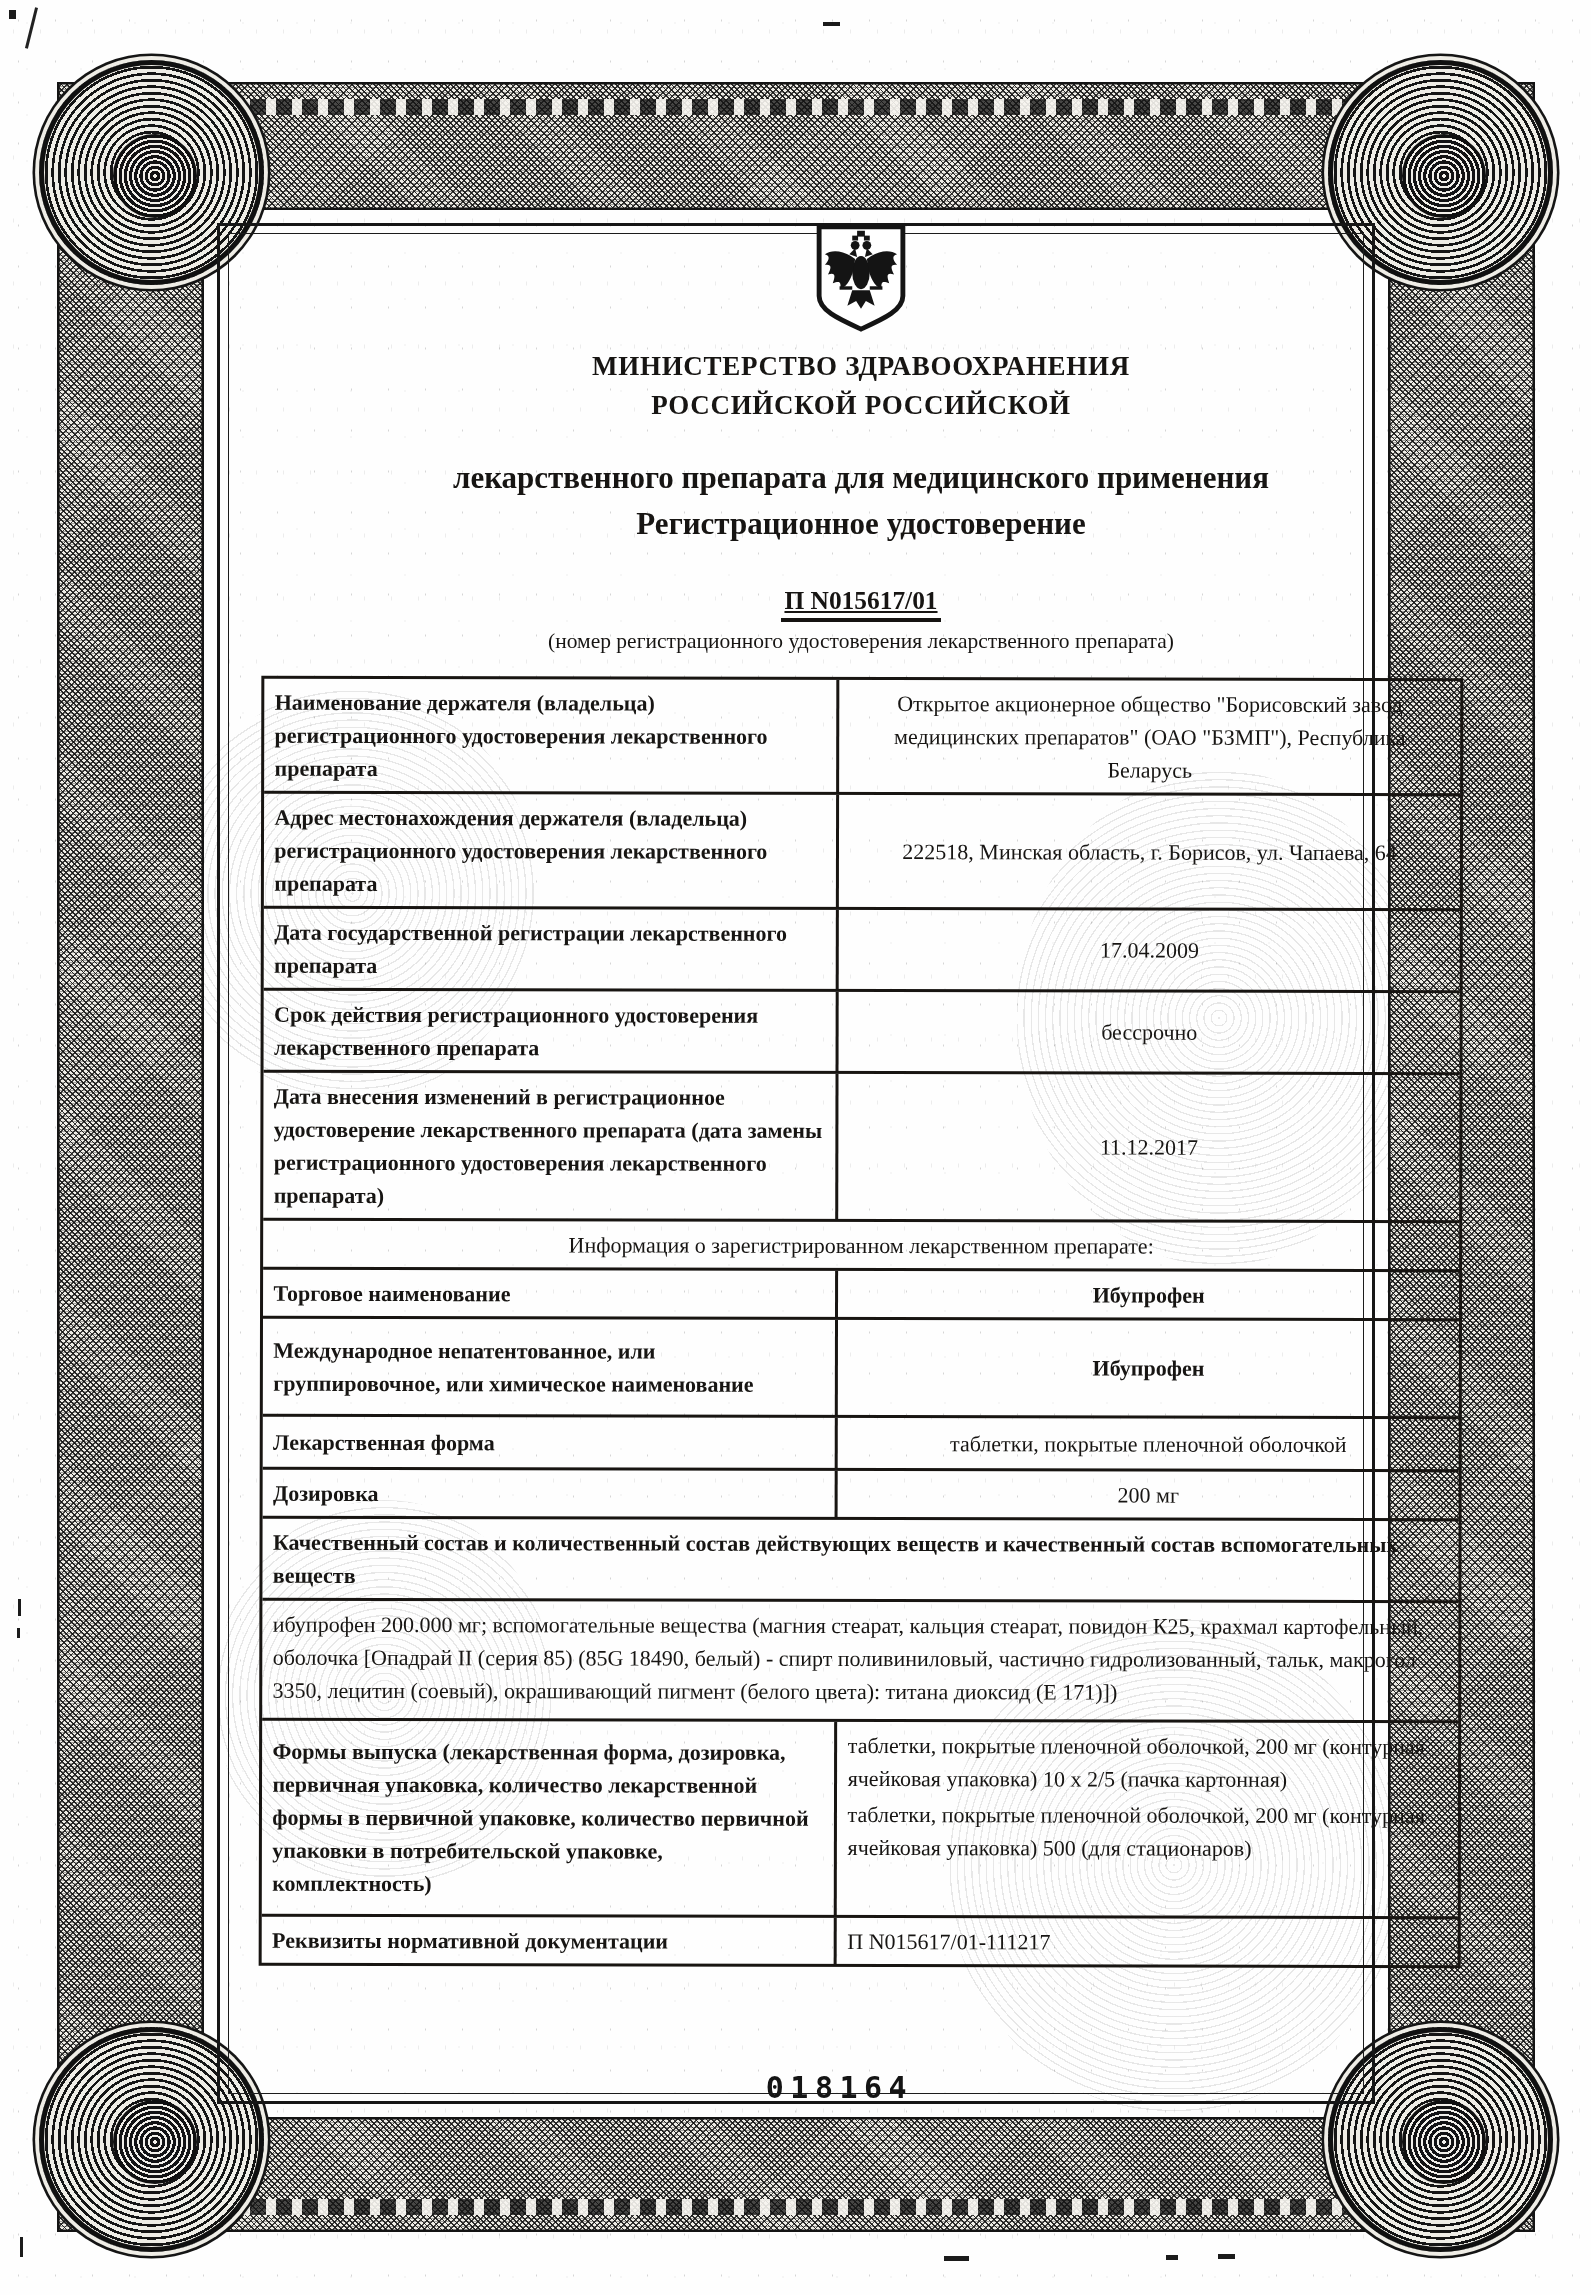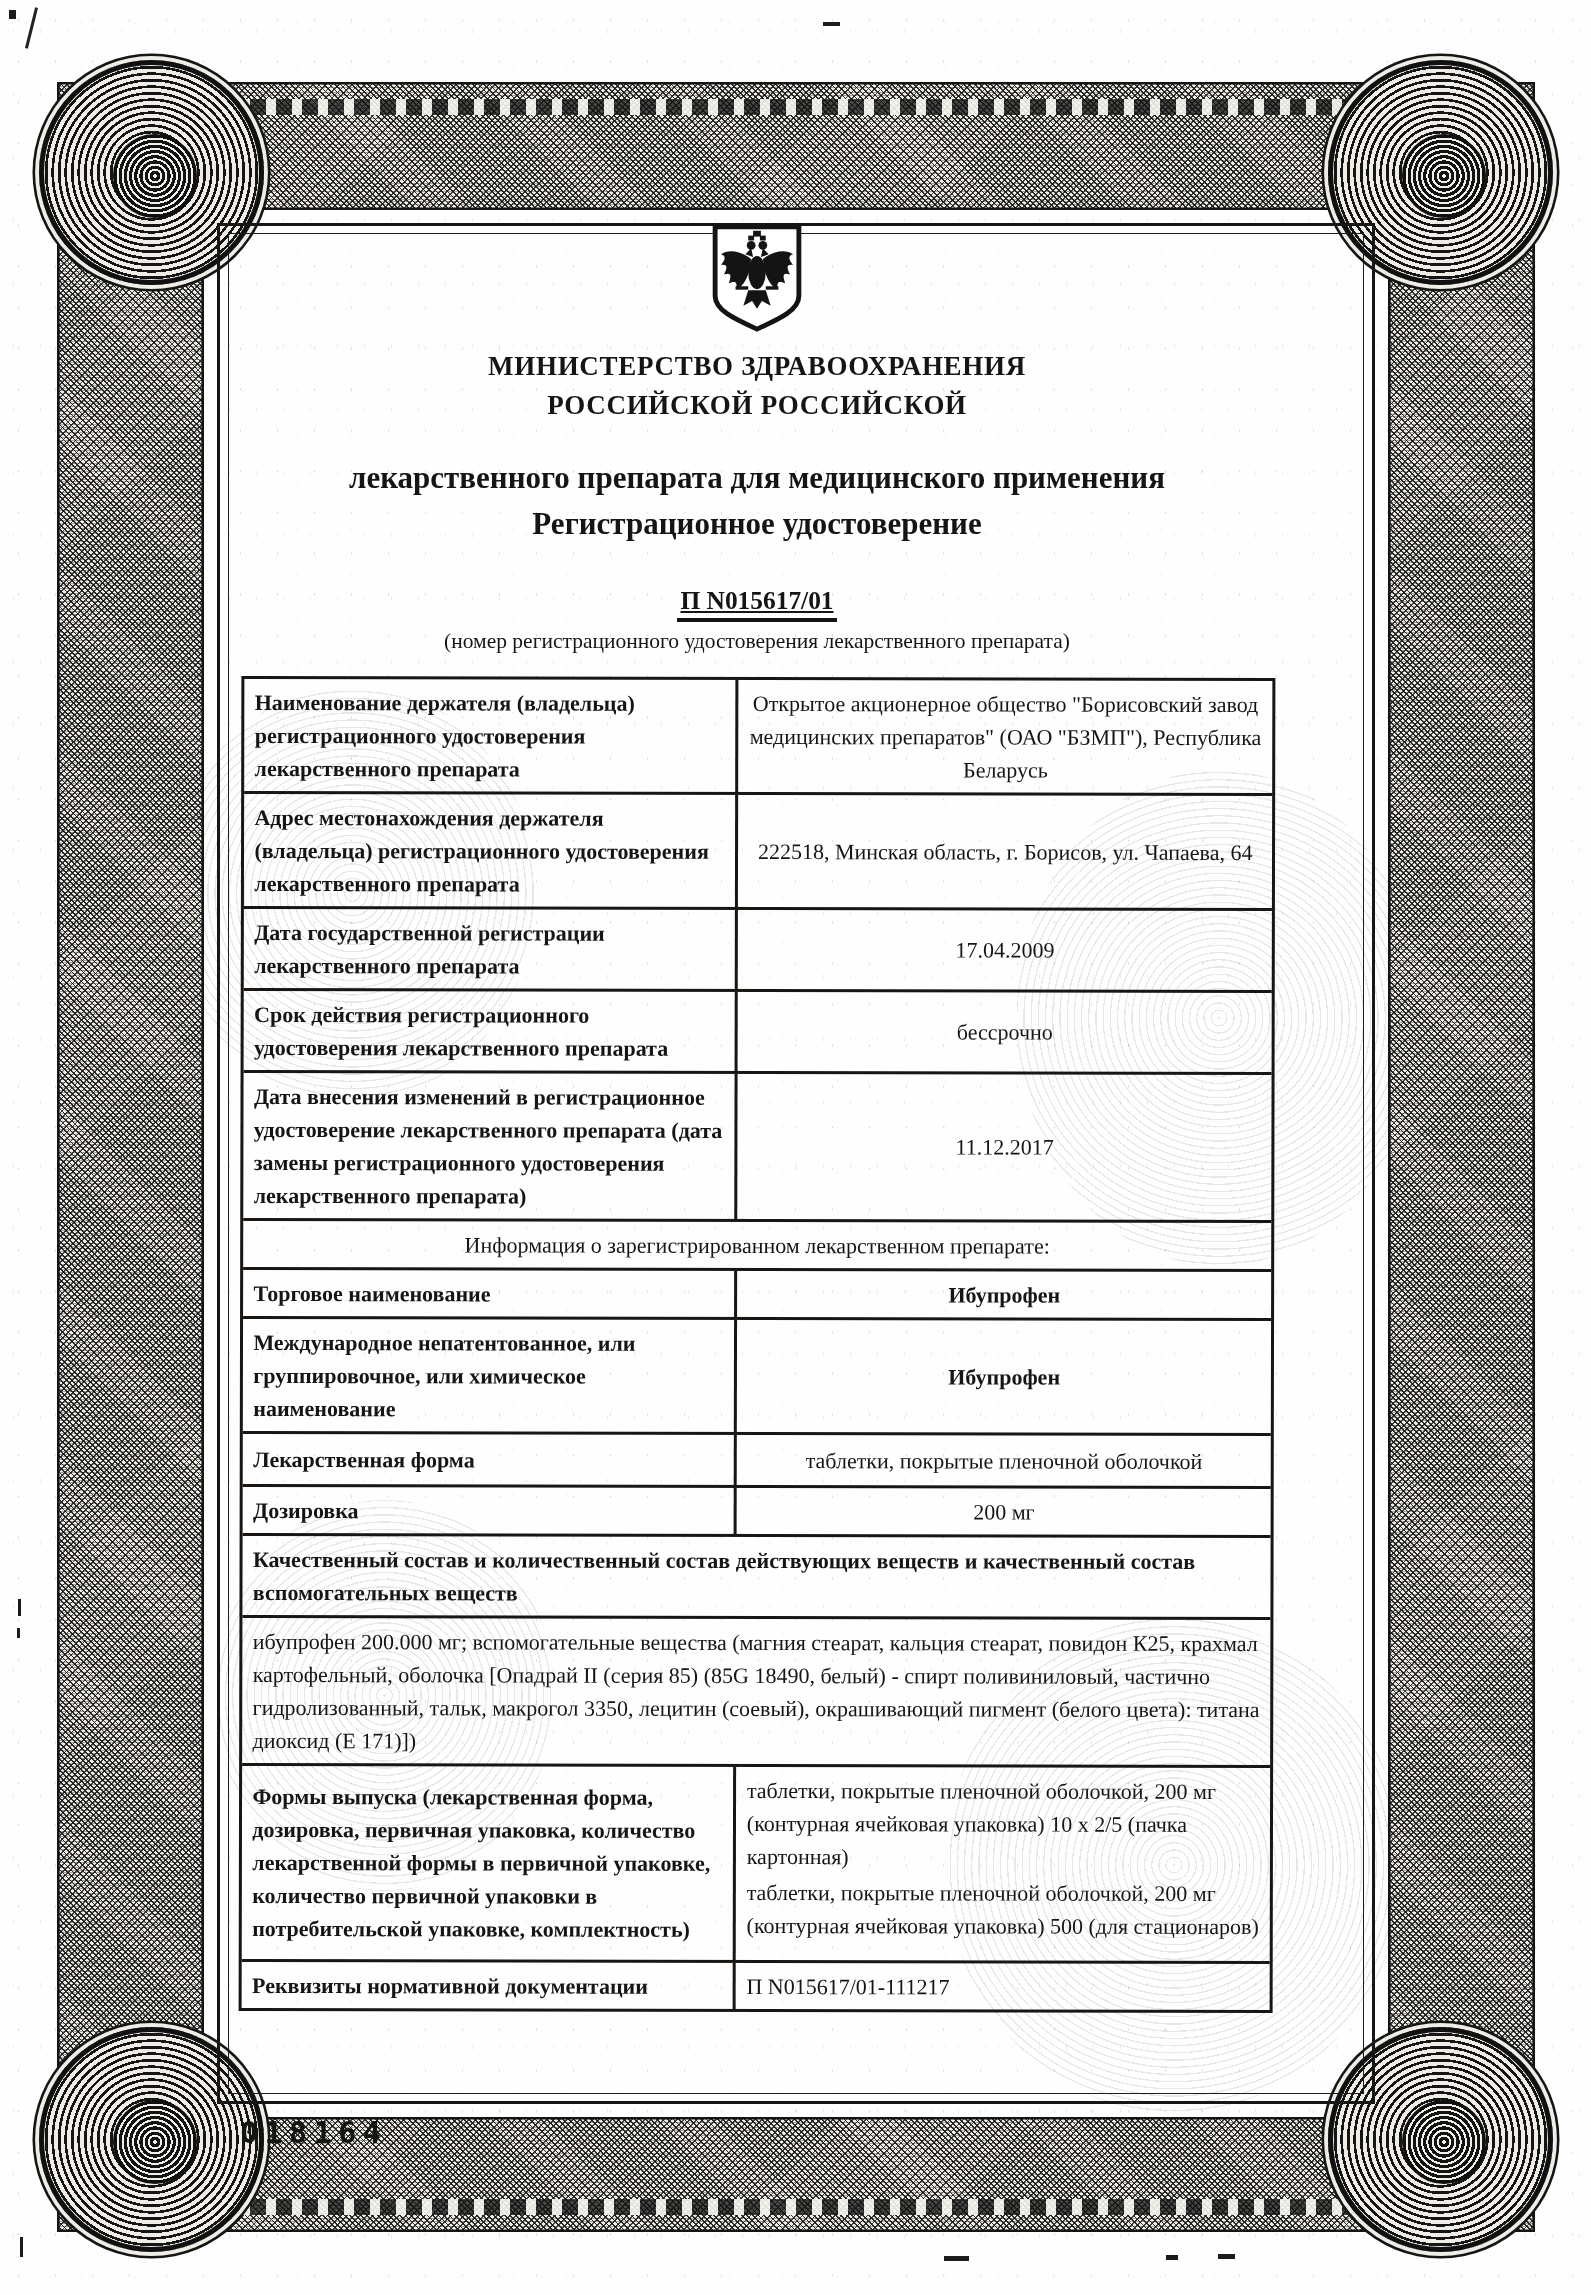--- a/index.html
+++ b/index.html
@@ -55,21 +55,21 @@
   .inner-line-1{position:absolute;left:160px;right:160px;top:141px;bottom:128px;border:3.3px solid #161616;}
   .inner-line-2{position:absolute;left:171px;right:171px;top:151px;bottom:138px;border:1.3px solid #1c1c1c;}
   
   .swirl{position:absolute;border-radius:50%;
     background:repeating-radial-gradient(circle at 50% 50%, rgba(30,30,30,.10) 0 1.3px, transparent 1.3px 7.2px);}
   .sw1{left:170px;top:685px;width:365px;height:417px;}
   .sw2{left:1017px;top:770px;width:404px;height:496px;}
   .sw3{left:946px;top:1617px;width:456px;height:496px;}
   .sw4{left:215px;top:1500px;width:339px;height:391px;}
   
-  .content{position:absolute;left:240px;top:217px;width:1034px;}
+  .content{position:absolute;left:260px;top:217px;width:1202px;}
   .emblem{width:100%;text-align:center;margin-top:5.2px;}
   .ministry{margin-top:10.4px;text-align:center;font-weight:bold;font-size:27px;line-height:1.45;letter-spacing:0.7px;}
   .doc-title{margin-top:30px;text-align:center;font-weight:bold;font-size:31px;line-height:1.5;}
   .reg-number-wrap{margin-top:38px;text-align:center;}
   .reg-number{display:inline-block;font-weight:bold;font-size:25.4px;border-bottom:4.6px solid #151311;padding:0 3.9px 3.3px;text-decoration:underline;}
   .reg-caption{margin-top:6.5px;text-align:center;font-size:21.5px;}
   
   .doc-table{margin-top:23.5px;border:3.9px solid #181512;transform:rotate(0.12deg);}
   .row{display:flex;border-top:3.9px solid #181512;}
   .row:first-child{border-top:none;}
@@ -81,21 +81,21 @@
   .full-cell{width:100%;}
   .full-center{text-align:center;}
   .full-bold{font-weight:bold;}
   .r0{min-height:98px;} .r1{min-height:97px;} .r2{min-height:63px;} .r3{min-height:64px;}
   .r4{min-height:128px;} .r5{min-height:38px;} .r6{min-height:40px;} .r7{min-height:95px;}
   .r8{min-height:50px;} .r9{min-height:40px;} .r10{min-height:64px;} .r11{min-height:117px;}
   .r12{min-height:193px;} .r13{min-height:38px;}
   .stanza{margin:0;}
   .stanza + .stanza{margin-top:3.9px;}
   
-  .serial{margin-top:103px;text-align:left;padding-right:43px;
+  .serial{margin-top:103px;text-align:center;padding-right:43px;
     font-family:"DejaVu Sans Mono","Liberation Mono",monospace;
     font-size:30px;font-weight:bold;letter-spacing:6.5px;color:#141414;}
 </style>
 </head>
 <body>
 
 <div class="scan">
 
   <div class="artifact a-tl-1"></div>
   <div class="artifact a-tl-2"></div>

